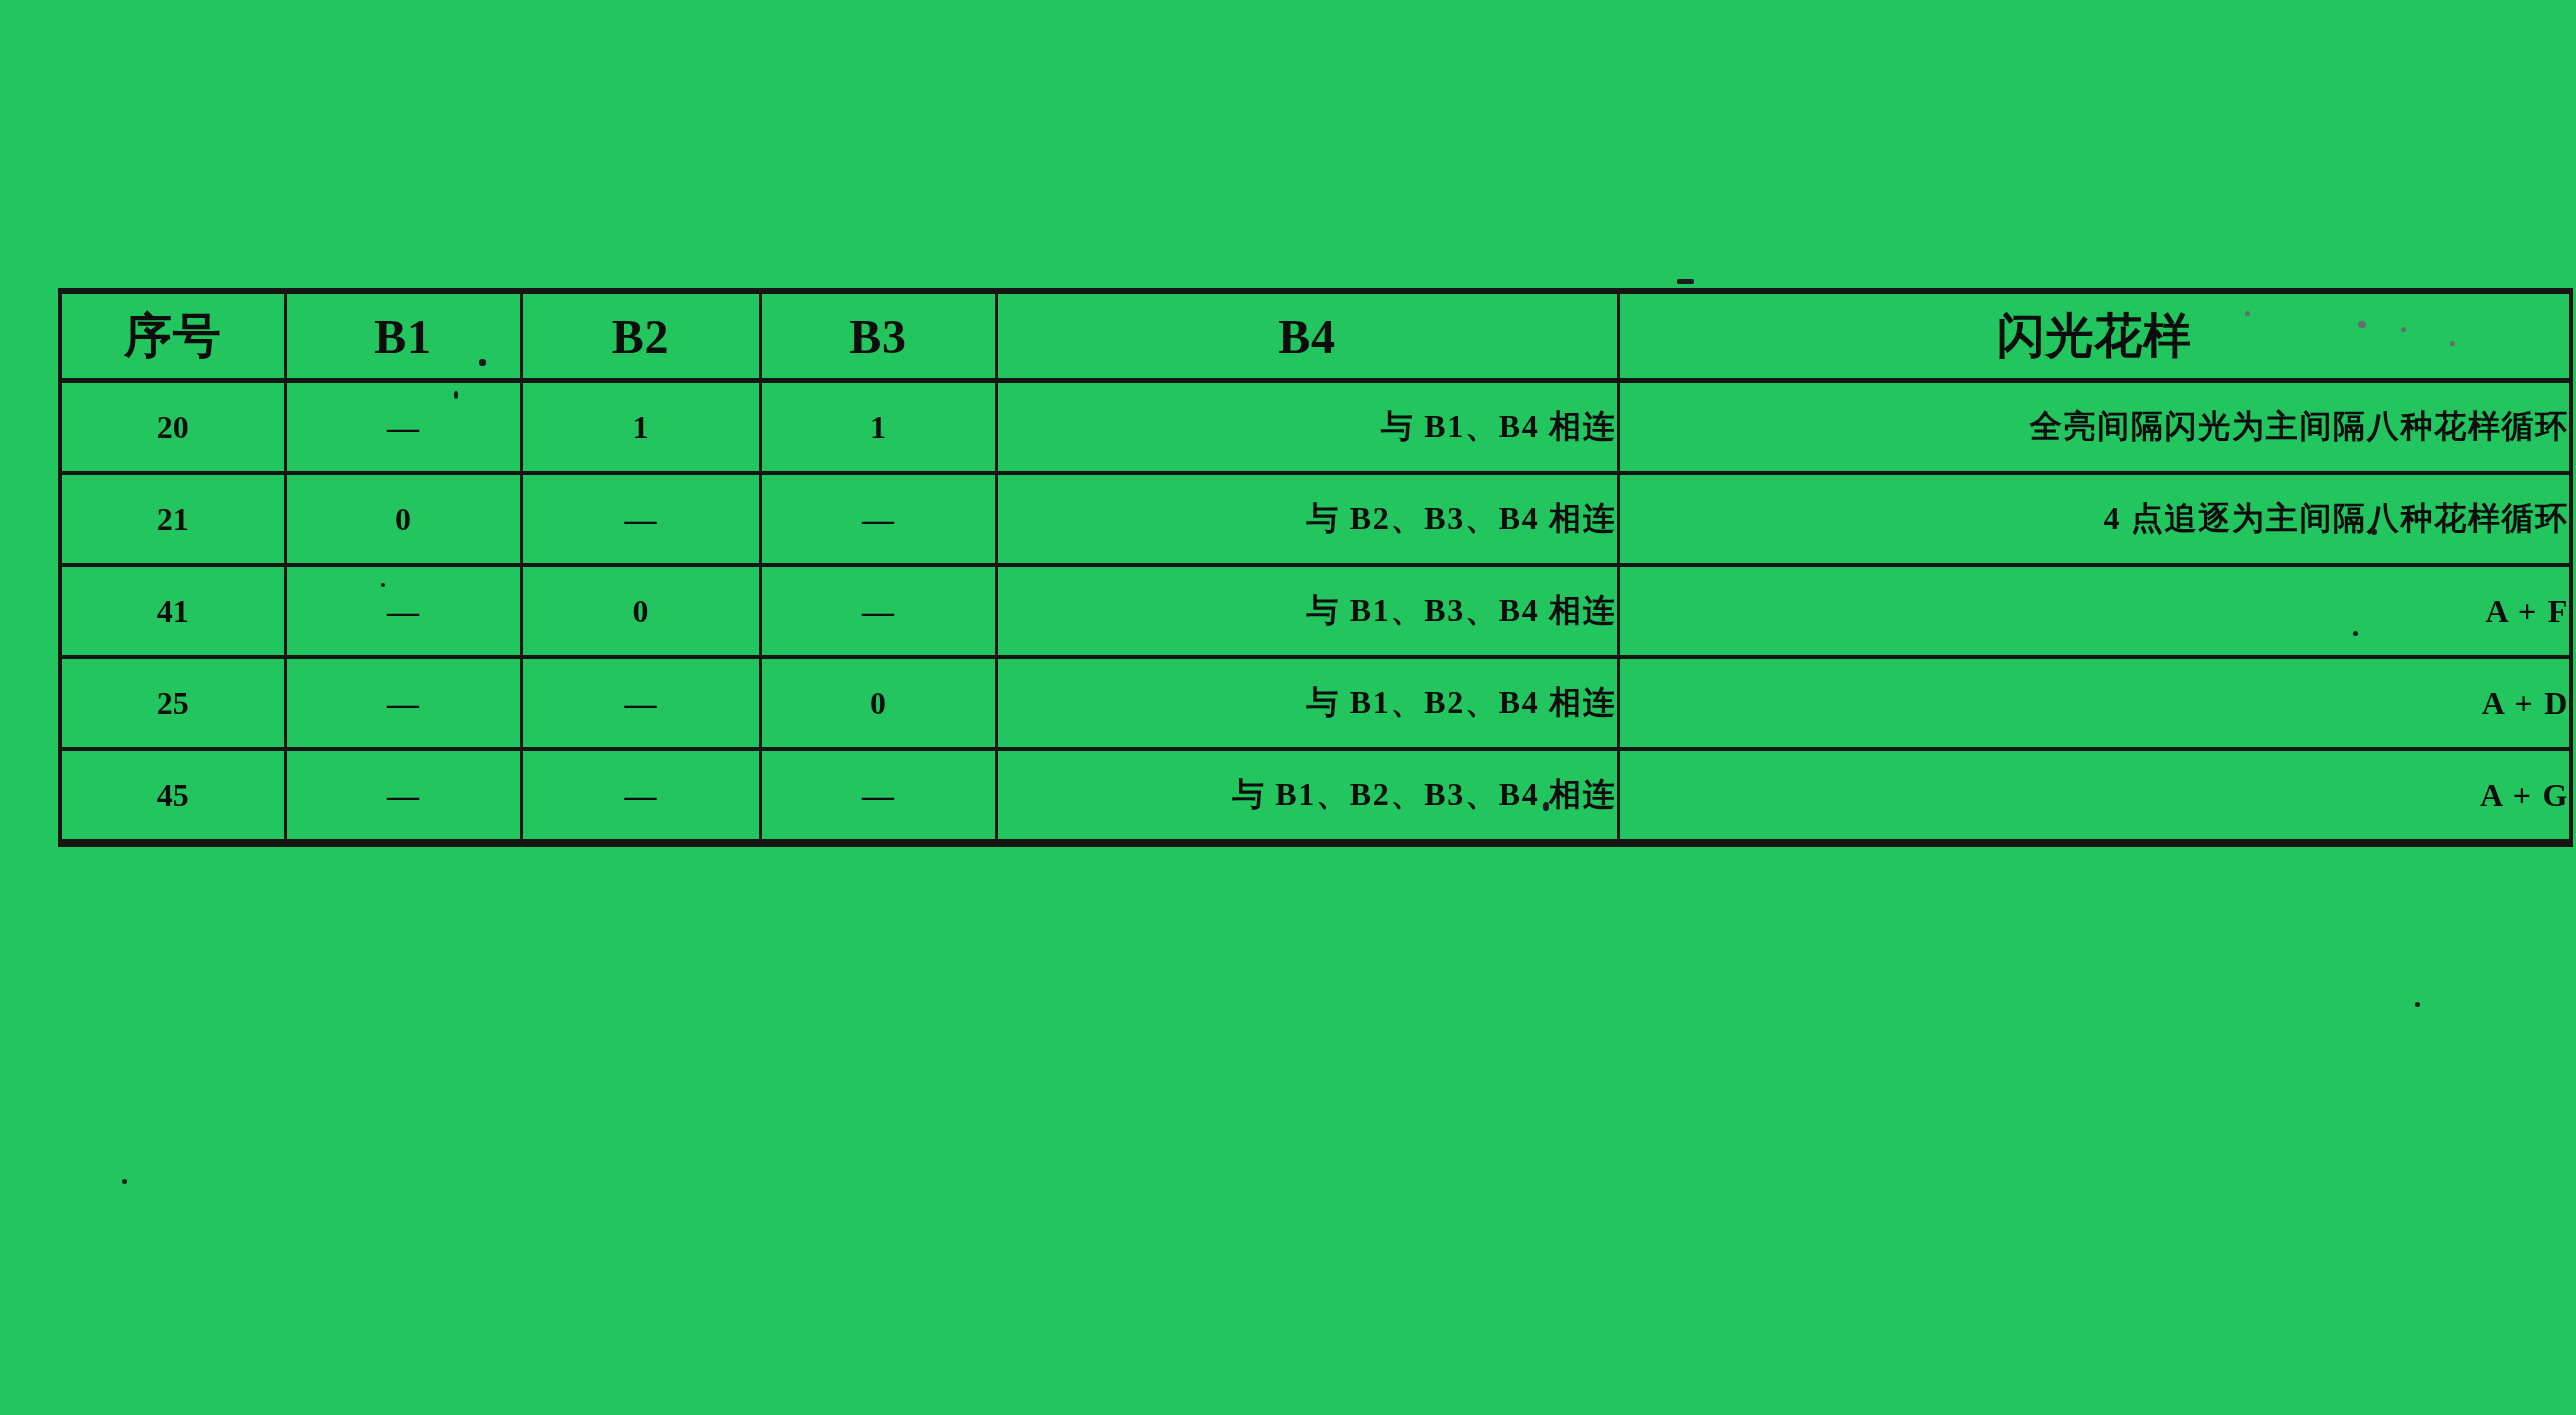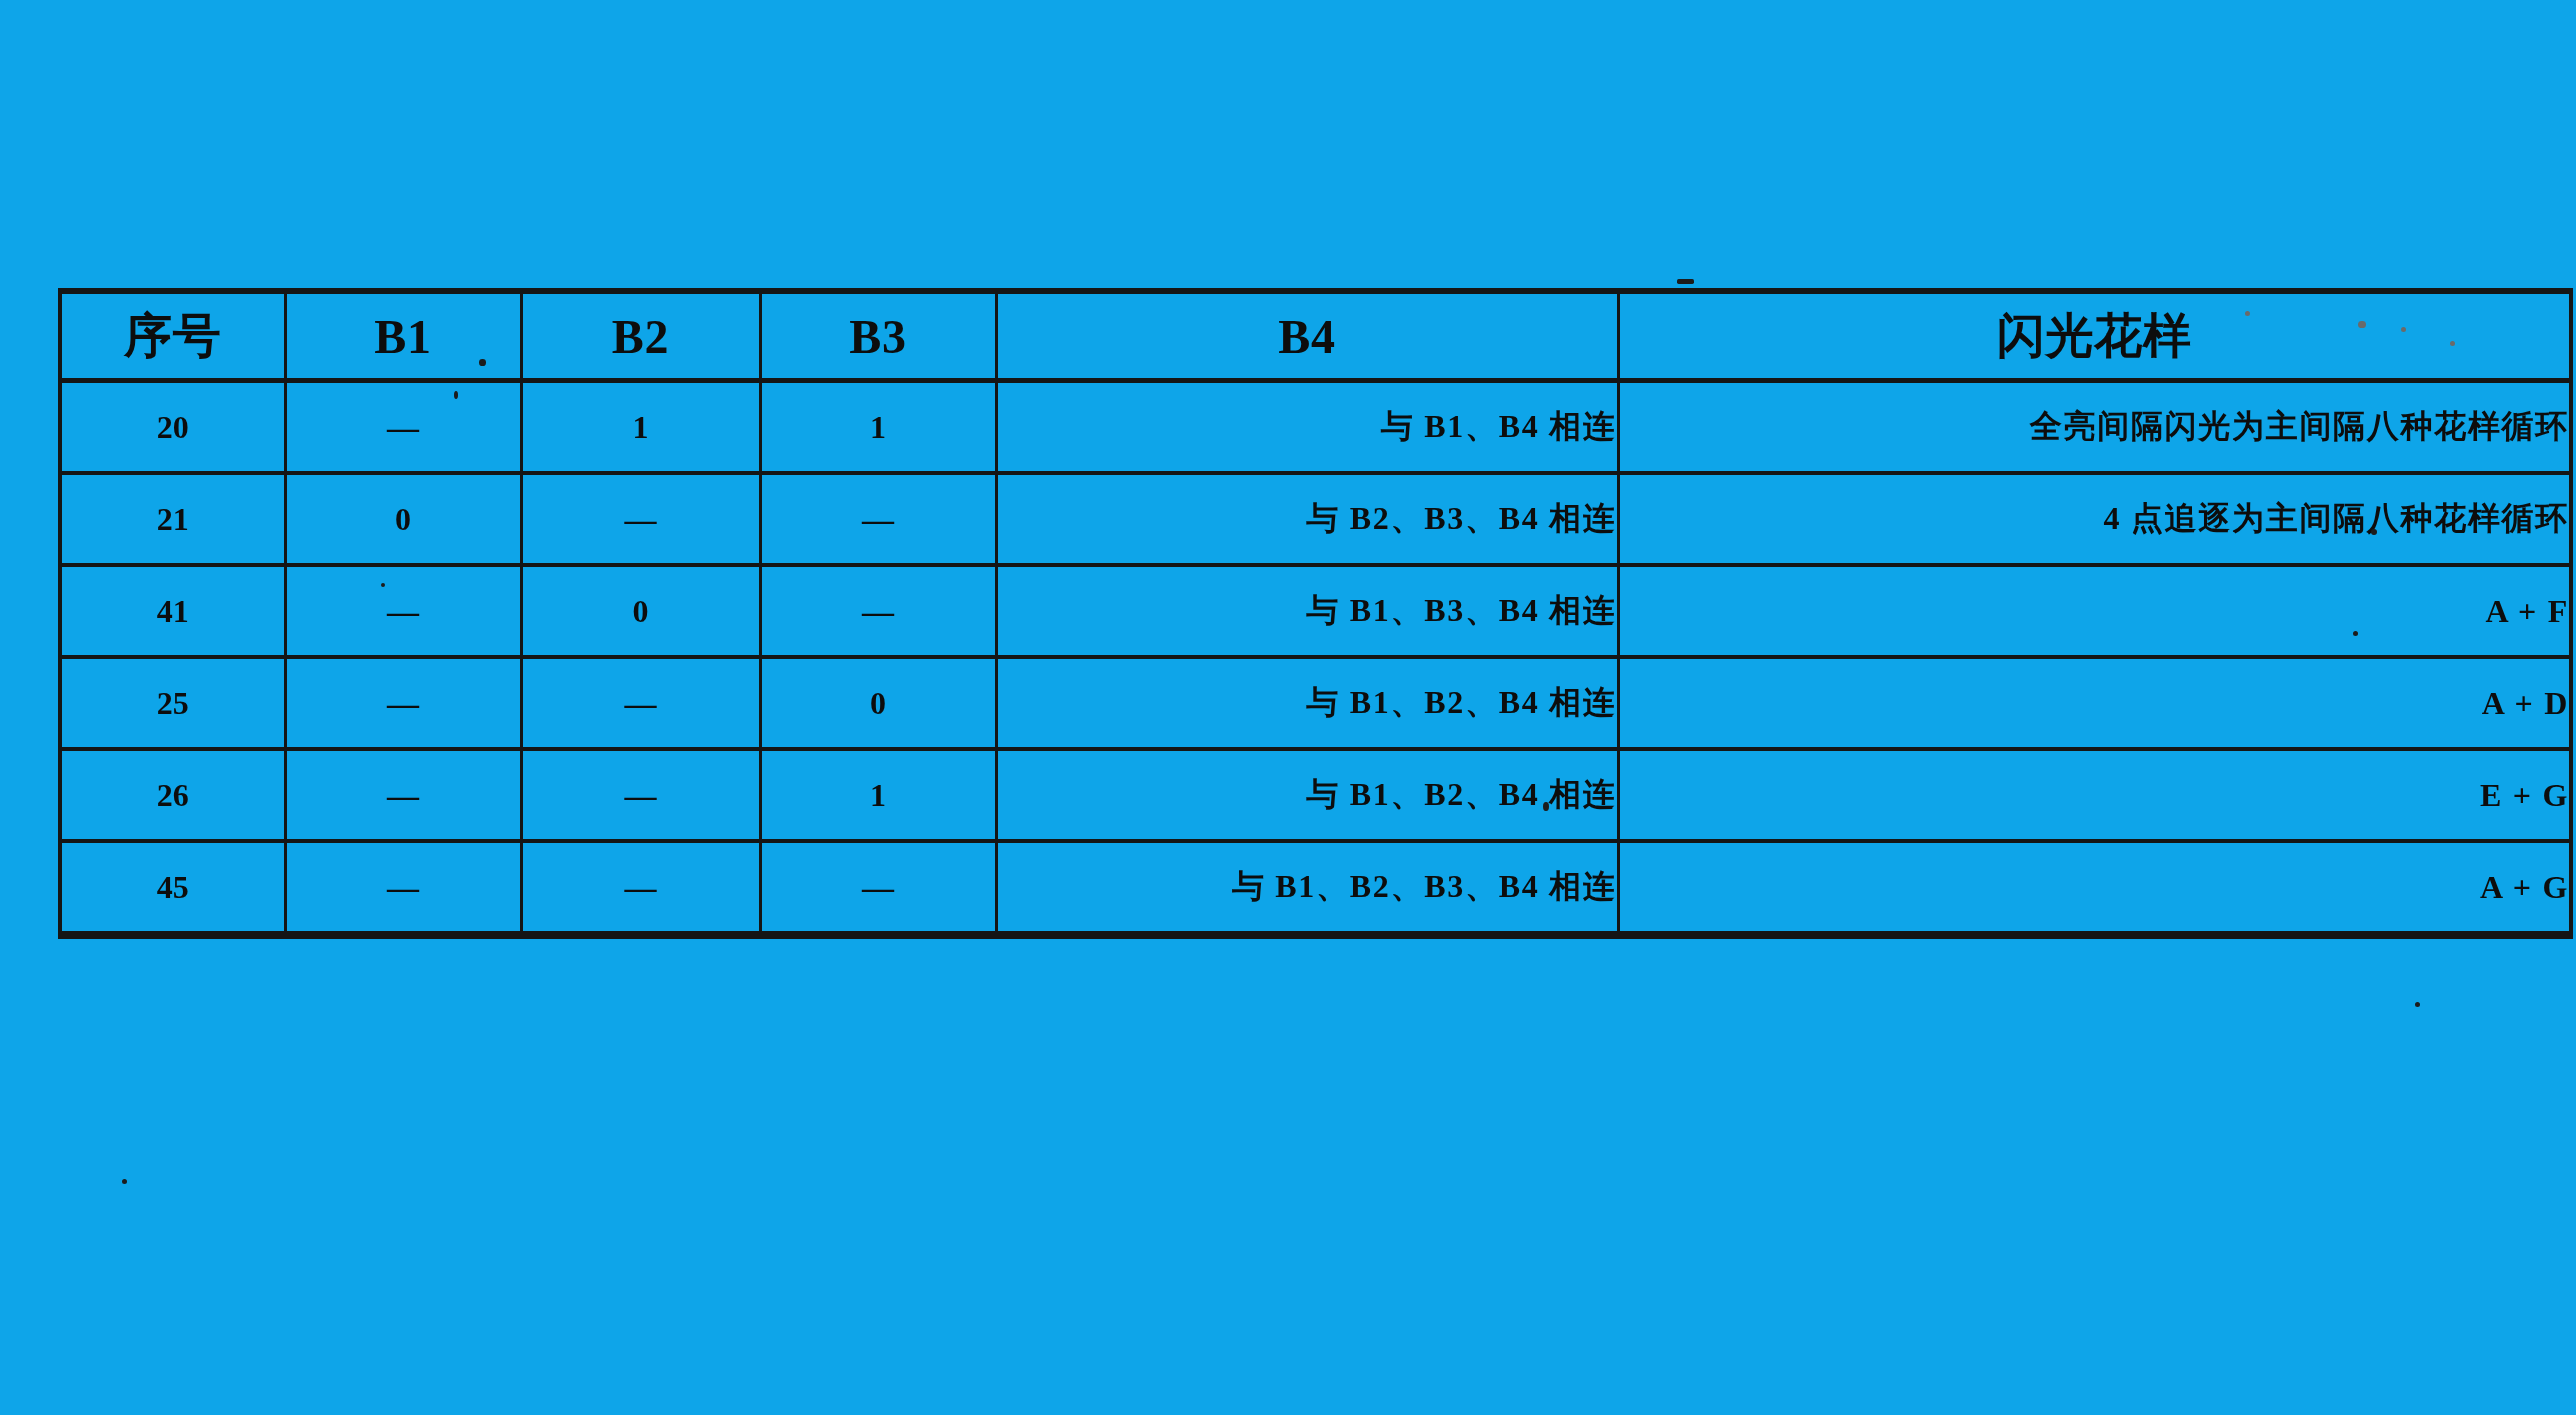--- a/index.html
+++ b/index.html
@@ -4,21 +4,21 @@
 <style>
   html,body{margin:0;padding:0;}
   body{
     width:2576px;height:1415px;
     background:#ffffff;
     font-family:"Liberation Serif","DejaVu Serif",serif;
     color:#0d0d0d;
     position:relative;
     overflow:hidden;
   }
-  #page{position:absolute;inset:0;background:#0ea5e9;}
+  #page{position:absolute;inset:0;background:#22c55e;}
   table.scan-table{
     position:absolute;
     left:58px;top:288px;
     width:2512px;
     border-collapse:collapse;
     table-layout:fixed;
   }
   table.scan-table th,
   table.scan-table td{
     border:3.3px solid #151515;
@@ -106,28 +106,20 @@
       </tr>
       <tr>
         <td class="c">25</td>
         <td class="c">—</td>
         <td class="c">—</td>
         <td class="c">0</td>
         <td class="l1">与 B1、B2、B4 相连</td>
         <td class="l2">A + D</td>
       </tr>
       <tr>
-        <td class="c">26</td>
-        <td class="c">—</td>
-        <td class="c">—</td>
-        <td class="c">1</td>
-        <td class="l1">与 B1、B2、B4 相连</td>
-        <td class="l2">E + G</td>
-      </tr>
-      <tr>
         <td class="c">45</td>
         <td class="c">—</td>
         <td class="c">—</td>
         <td class="c">—</td>
         <td class="l1">与 B1、B2、B3、B4 相连</td>
         <td class="l2">A + G</td>
       </tr>
     </tbody>
   </table>
 

